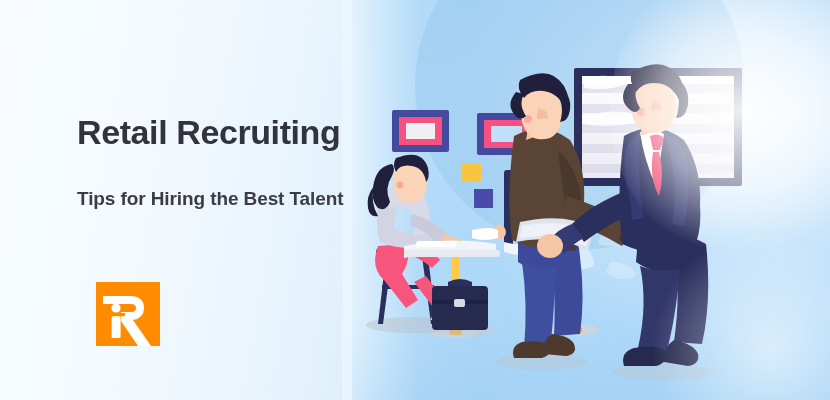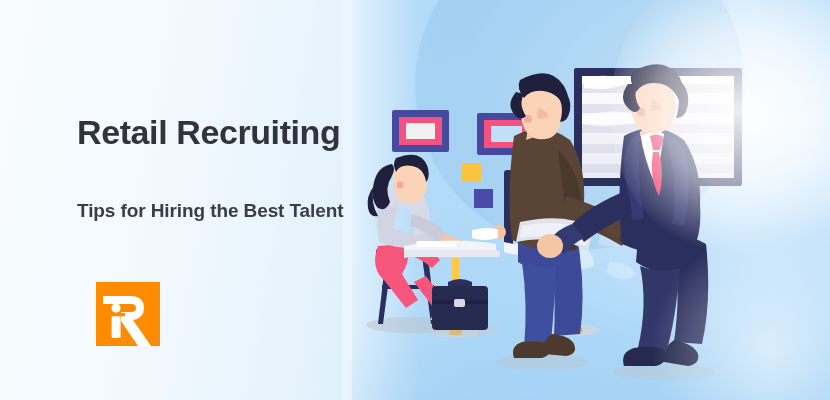--- a/index.html
+++ b/index.html
@@ -41,21 +41,21 @@
 
   
   .title{
     position:absolute;left:77px;top:113px;
     font-size:34px;font-weight:bold;letter-spacing:-0.4px;
     color:#33333d;white-space:nowrap;
   }
   .subtitle{
     position:absolute;left:77px;top:188px;
     font-size:19px;font-weight:bold;letter-spacing:-0.1px;
-    color:#3c3c46;white-space:nowrap;margin-top:12px;
+    color:#3c3c46;white-space:nowrap;
   }
 
   
   .logo{
     position:absolute;left:96px;top:282px;width:64px;height:64px;
   }
 
   svg.scene{position:absolute;left:352px;top:0;}
 </style>
 </head>

